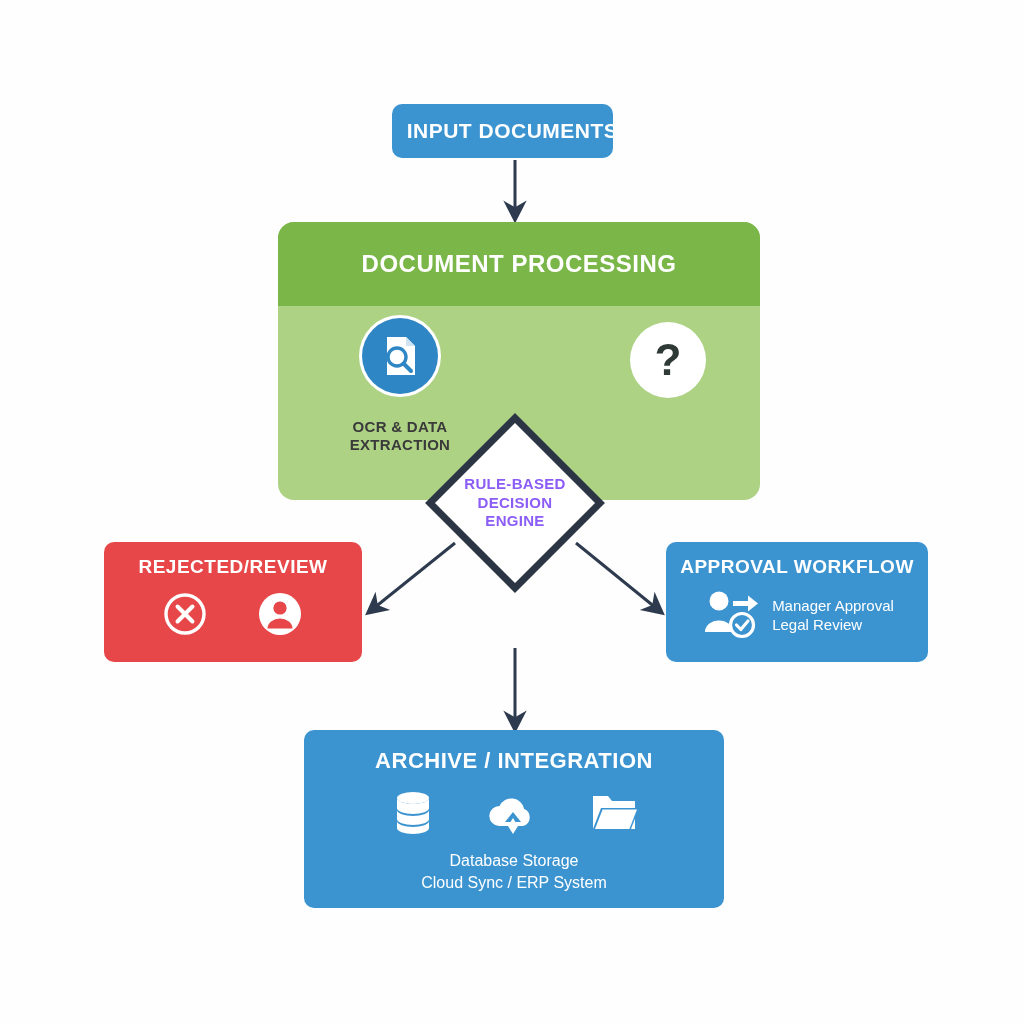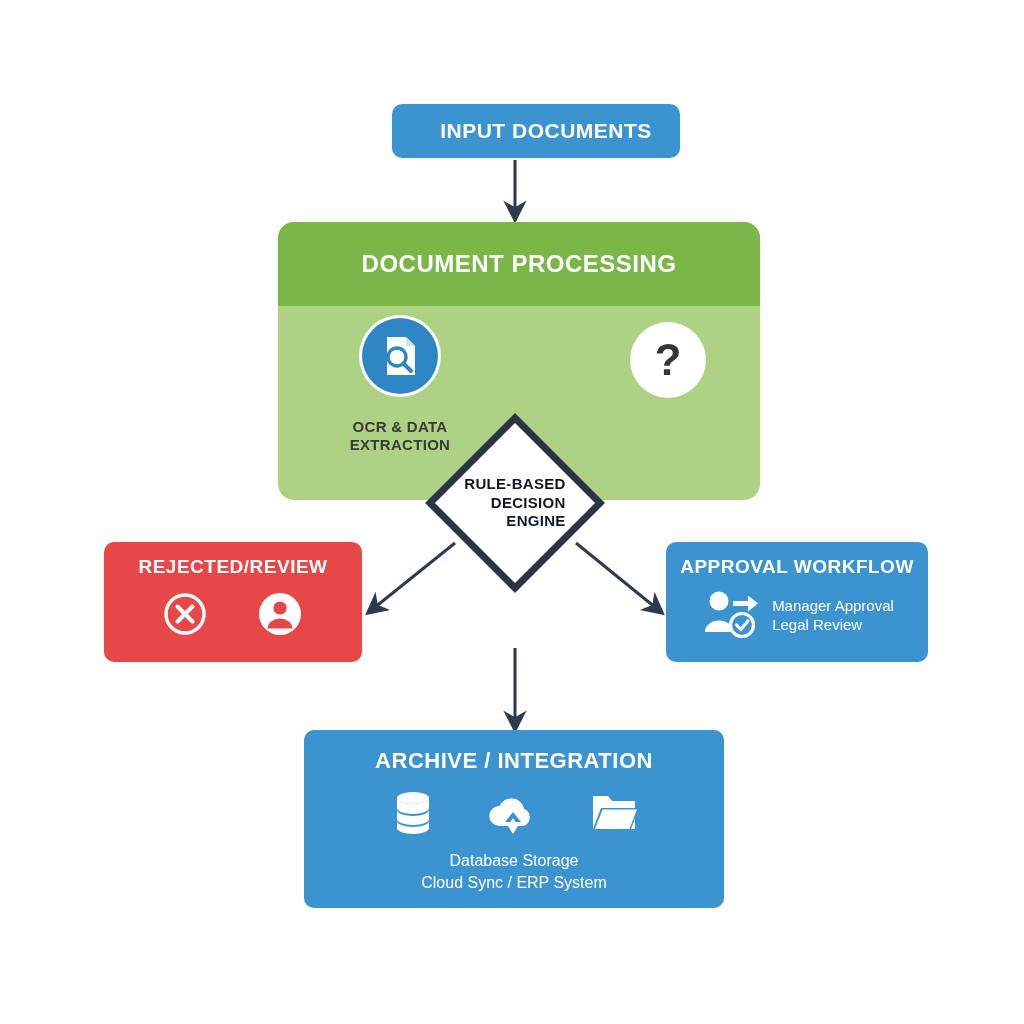--- a/index.html
+++ b/index.html
@@ -34,21 +34,21 @@
     font-weight: 700;
     letter-spacing: 0.5px;
     color: #ffffff;
     white-space: nowrap;
   }
 
   
   #input-documents {
     left: 392px;
     top: 104px;
-    width: 288px;
+    width: 221px;
     height: 54px;
     background: #3b93d0;
     display: flex;
     align-items: center;
     justify-content: center;
     padding-left: 20px;
   }
   #input-documents .node-title { font-size: 21px; }
 
   
@@ -115,24 +115,24 @@
   }
   #decision-label {
     position: absolute;
     left: 0; top: 0;
     width: 182px; height: 182px;
     display: flex;
     align-items: center;
     justify-content: center;
     font-size: 15px;
     font-weight: 700;
-    color: #0f172a;
+    color: #8b5cf6;
     line-height: 1.25;
     letter-spacing: 0.3px;
-    text-align: right;
+    text-align: center;
     white-space: pre-line;
     pointer-events: none;
   }
 
   
   #decision-question {
     position: absolute;
     left: 400px;
     top: 562px;
     width: 240px;

